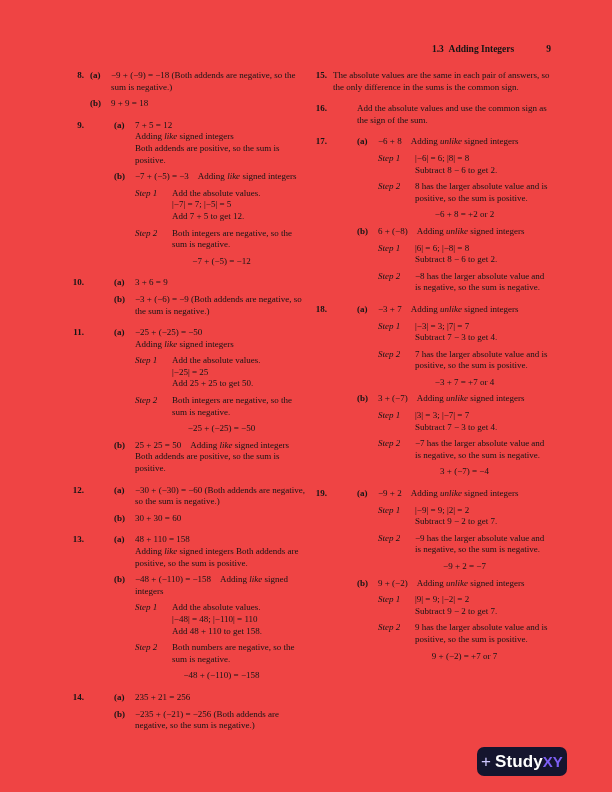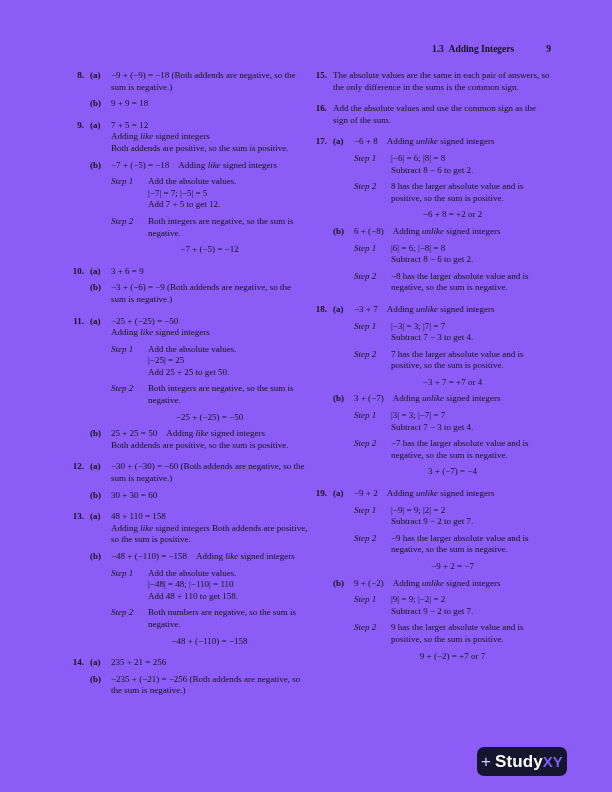--- a/index.html
+++ b/index.html
@@ -1,33 +1,33 @@
 <!DOCTYPE html>
 <html><head>
 <meta charset="utf-8">
 <style>
   * { box-sizing: border-box; }
   html, body { margin: 0; padding: 0; }
   body { width: 612px; height: 792px; background: #ffffff; }
   .page {
-    position: relative; width: 612px; height: 792px; background: #8b5cf6;
+    position: relative; width: 612px; height: 792px; background: #ef4444;
     font-family: "Liberation Serif", "DejaVu Serif", serif;
     color: #151515; overflow: hidden;
   }
   .runhead {
     position: absolute; top: 44px; left: 311px; width: 240px;
     display: flex; justify-content: flex-end; align-items: baseline; gap: 32px;
     font-weight: 700; font-size: 9.5px;
   }
   .col { position: absolute; top: 70px; font-size: 9px; line-height: 11.6px; }
   .col-left  { left: 68px;  width: 240px; }
   .col-right { left: 311px; width: 240px; }
 
   .problem { display: flex; align-items: flex-start; }
-  .problem + .problem { margin-top: 10px; }
+  .problem + .problem { margin-top: 10px; gap: 24px; }
   .pnum { flex: 0 0 16px; font-weight: 700; text-align: right; }
   .pbody { flex: 1 1 auto; margin-left: 6px; min-width: 0; }
 
   .para { margin: 0; }
   .para + .k-part, .para + .k-step, .para + .k-center { margin-top: 5px; }
   .k-part { display: flex; }
   .k-part > .plabel { flex: 0 0 21px; font-weight: 700; }
   .k-cont { margin-left: 21px; }
   .k-step { display: flex; margin-left: 21px; }
   .k-step > .plabel { flex: 0 0 37px; font-weight: 400; font-style: italic; }
@@ -73,21 +73,21 @@
         <span class="pnum">9.</span>
         <div class="pbody">
           <div class="para k-part">
             <span class="plabel">(a)</span>
             <span class="pcontent"><span>7 + 5 = 12</span></span>
           </div>
           <div class="para k-cont"><span class="pcontent"><span>Adding </span><span class="seg-i">like</span><span> signed integers</span></span></div>
           <div class="para k-cont"><span class="pcontent"><span>Both addends are positive, so the sum is positive.</span></span></div>
           <div class="para k-part">
             <span class="plabel">(b)</span>
-            <span class="pcontent"><span>−7 + (−5) = −18  Adding </span><span class="seg-i">like</span><span> signed integers</span></span>
+            <span class="pcontent"><span>−7 + (−5) = −3  Adding </span><span class="seg-i">like</span><span> signed integers</span></span>
           </div>
           <div class="para k-step">
             <span class="plabel">Step 1</span>
             <span class="pcontent"><span>Add the absolute values.</span></span>
           </div>
           <div class="para k-stepcont"><span class="pcontent"><span>|−7| = 7; |−5| = 5</span></span></div>
           <div class="para k-stepcont"><span class="pcontent"><span>Add 7 + 5 to get 12.</span></span></div>
           <div class="para k-step">
             <span class="plabel">Step 2</span>
             <span class="pcontent"><span>Both integers are negative, so the sum is negative.</span></span>

